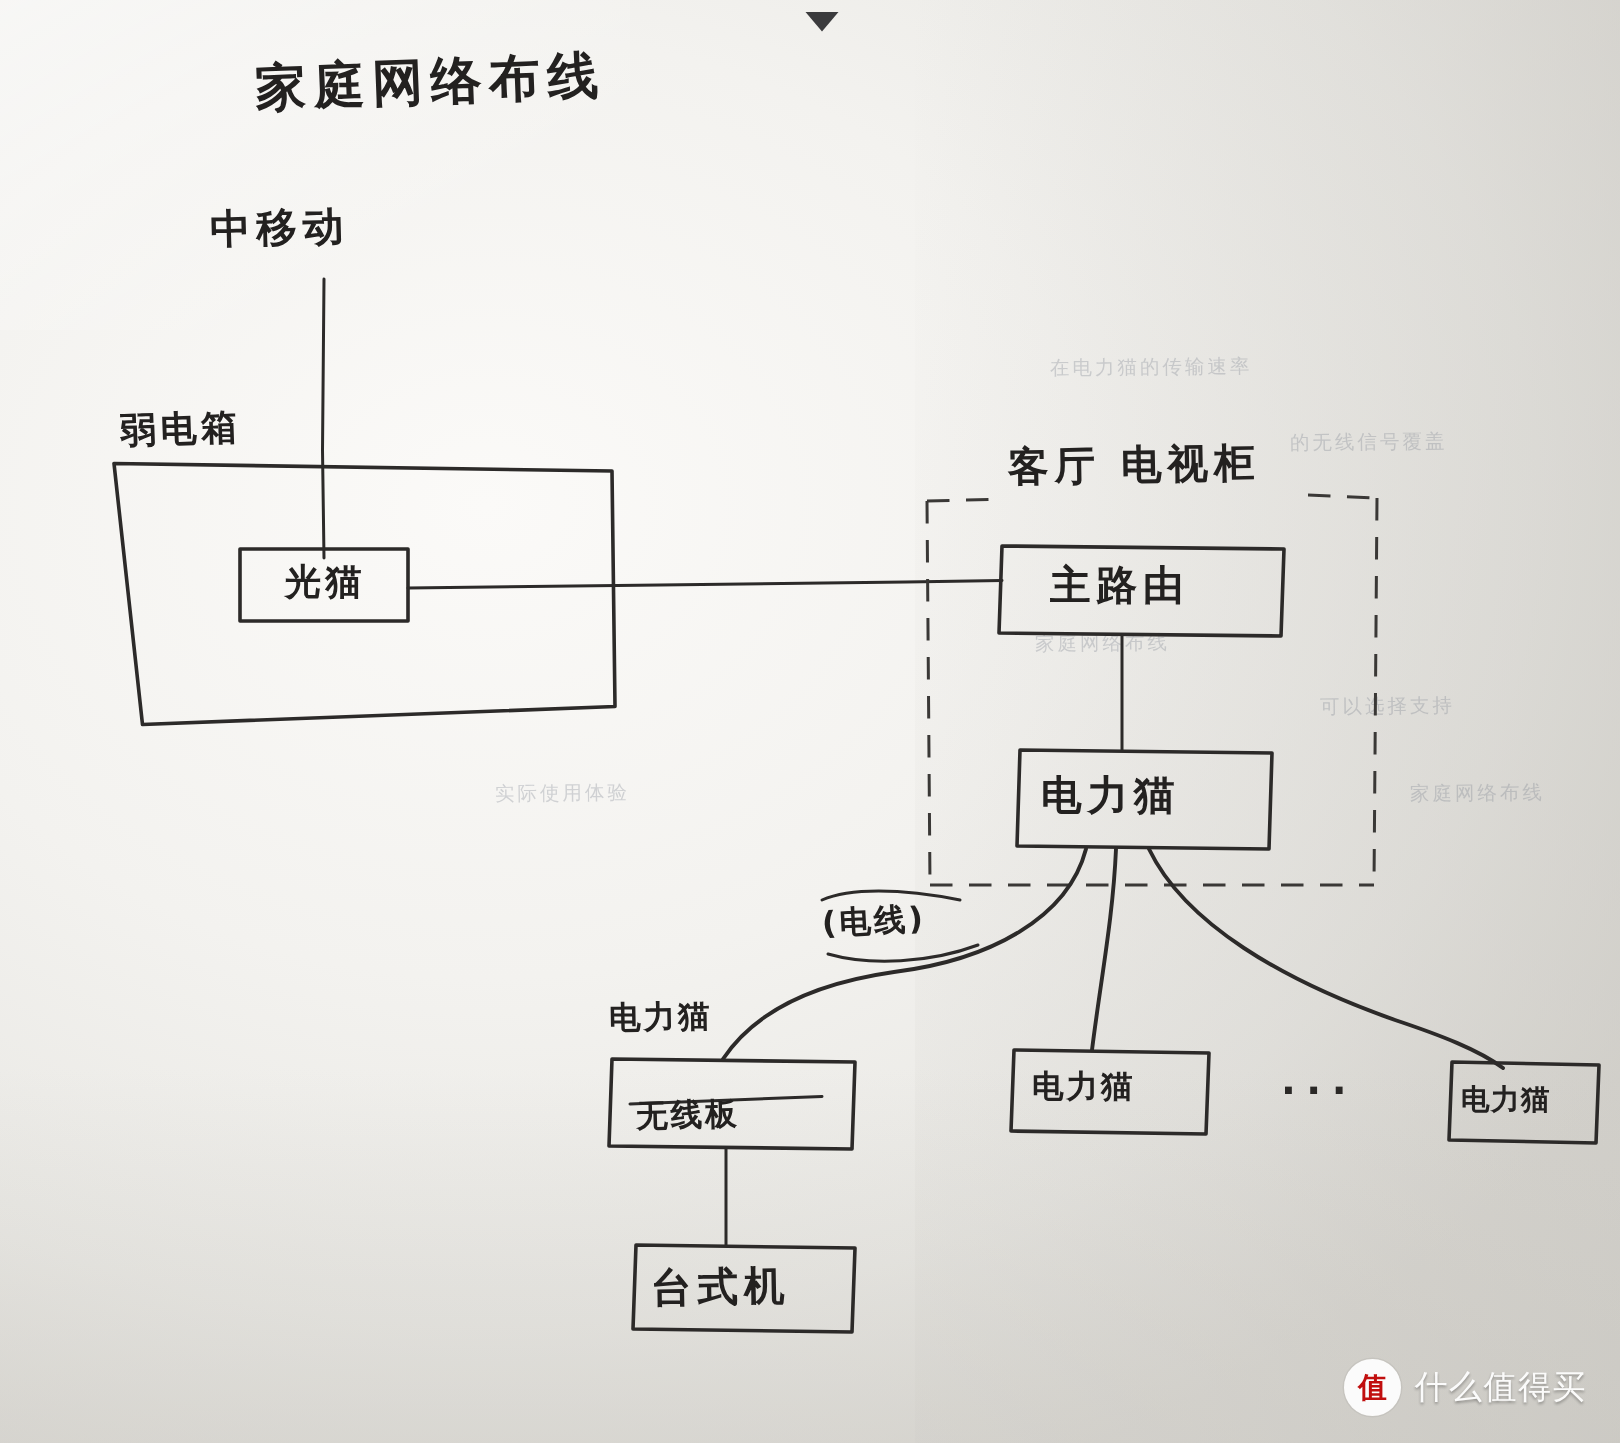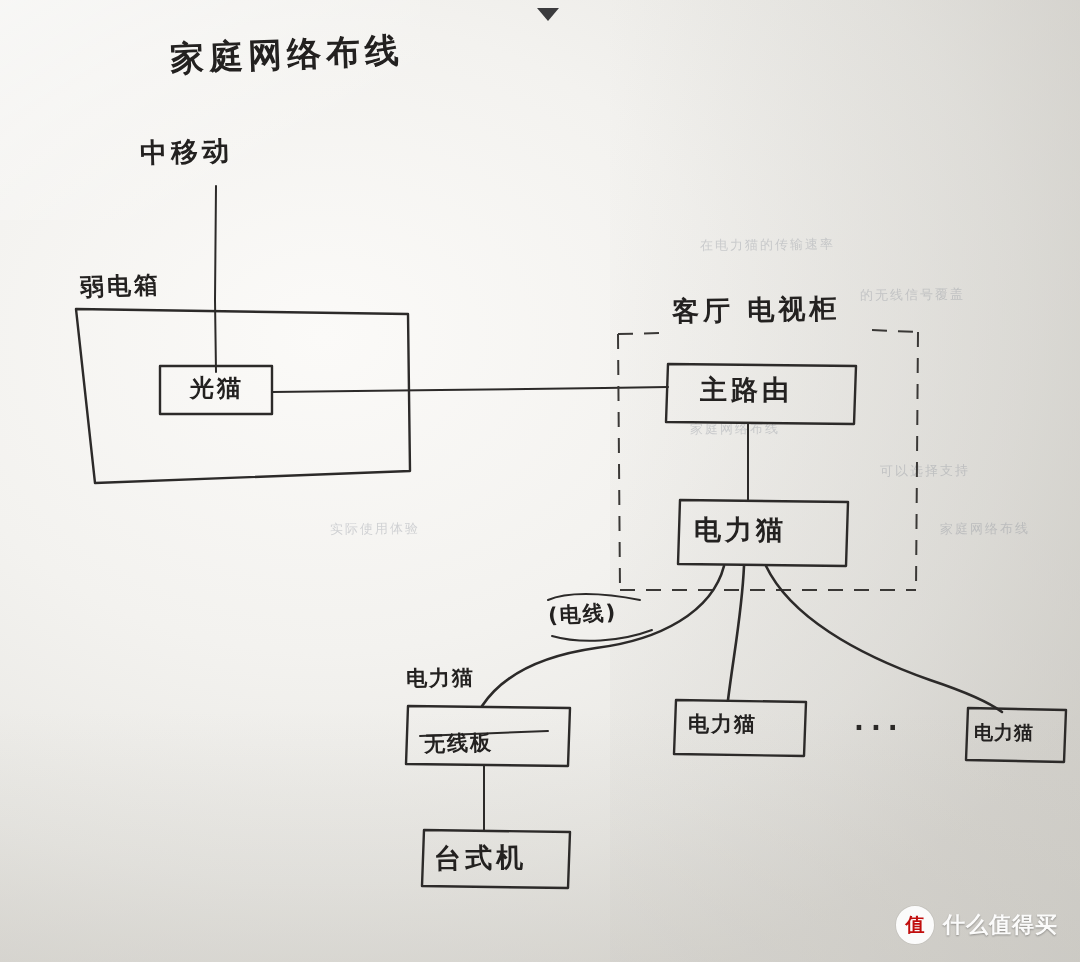--- a/index.html
+++ b/index.html
@@ -66,21 +66,21 @@
   }
   .wm-badge{
     width:34px;height:34px;border-radius:50%;
     background:#fff;border:2px solid #fff;
     display:flex;align-items:center;justify-content:center;
     color:#c00000;font-size:19px;font-weight:700;
     font-family:"DejaVu Sans",sans-serif;
     box-shadow:0 0 0 1px rgba(0,0,0,.05);
   }
   .wm-text{
-    color:#fff;font-size:22px;font-weight:700;letter-spacing:1px;
+    color:#fff;font-size:22px;font-weight:400;letter-spacing:1px;
     font-family:"DejaVu Sans",sans-serif;
     text-shadow:0 1px 2px rgba(0,0,0,.35);
   }
   #top-marker{
     position:absolute;left:537px;top:8px;width:0;height:0;
     border-left:11px solid transparent;border-right:11px solid transparent;
     border-top:13px solid #3b3b3d;
   }
 </style>
 </head>

